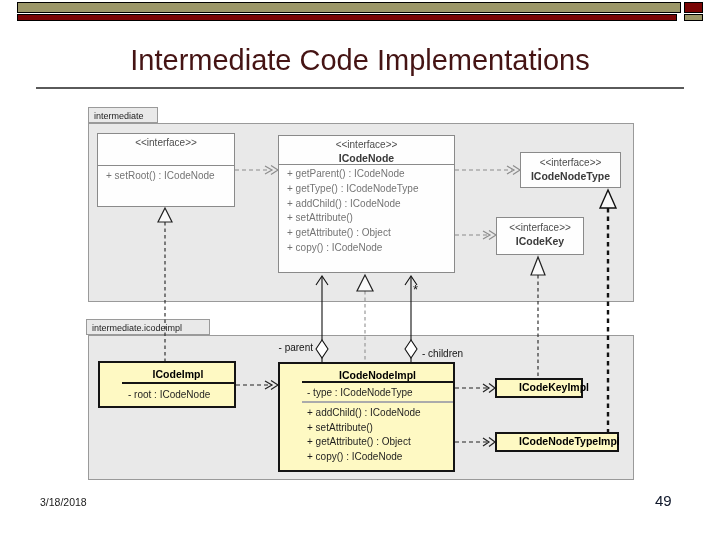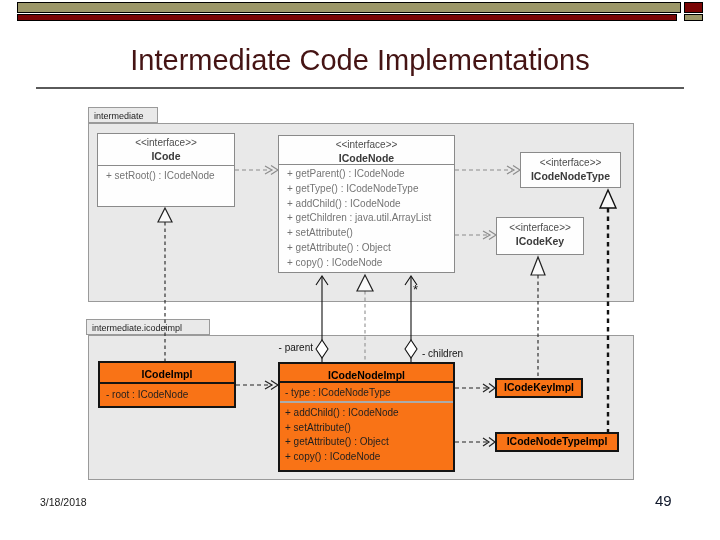--- a/index.html
+++ b/index.html
@@ -23,21 +23,21 @@
   .title-rule { left:36px; top:87px; width:648px; height:0; border-top:2px solid #5a5a5a; }
 
   
   .diagram { left:85px; top:100px; width:560px; height:390px; }
   .pkg-body { background:#e9e9e9; border:1px solid #9a9a9a; z-index:1; }
   .pkg-tab  { background:#e9e9e9; border:1px solid #9a9a9a; z-index:1;
               font-size:9px; color:#1d1d1d; padding:3px 0 0 5px; white-space:nowrap; }
   .connectors { left:0; top:0; width:560px; height:390px; z-index:2; }
 
   .ibox { background:#fefefe; border:1px solid #8a8a8a; z-index:3; }
-  .cbox { background:#f97316; border:2px solid #141414; z-index:3; }
+  .cbox { background:#fef9c3; border:2px solid #141414; z-index:3;padding-left:22px; }
   .hdr  { text-align:center; padding-top:2px; }
   .stereo { font-size:10px; color:#4c4c4c; line-height:13px; white-space:nowrap; }
   .iname  { font-size:10.5px; font-weight:bold; color:#3a3a3a; line-height:14px; white-space:nowrap; }
   .cname  { font-size:10.5px; font-weight:bold; color:#000; white-space:nowrap; }
   .members { font-size:10px; padding:2px 8px; color:#747474; }
   .members .m { line-height:14.8px; white-space:nowrap; }
   .dark { color:#1f1f1f; }
 
   
   .b-icode   { left:12px;  top:33px;  width:138px; height:74px; }
@@ -159,37 +159,35 @@
         <path d="M326,177 V240"></path>
         <path d="M320,185 L326,176 L332,185"></path>
         <path d="M326,240 L320,249 L326,258 L332,249 Z" fill="#ffffff"></path>
         <path d="M326,258 V262"></path>
       </g>
     </svg>
 
     <div class="abs ibox b-icode">
       <div class="hdr">
         <div class="stereo">&lt;&lt;interface&gt;&gt;</div>
-        <div class="iname">ICode</div>
       </div>
       <div class="members">
         <div class="m">+ setRoot() : ICodeNode</div>
       </div>
     </div>
 
     <div class="abs ibox b-icodenode">
       <div class="hdr">
         <div class="stereo">&lt;&lt;interface&gt;&gt;</div>
         <div class="iname">ICodeNode</div>
       </div>
       <div class="members">
         <div class="m">+ getParent() : ICodeNode</div>
         <div class="m">+ getType() : ICodeNodeType</div>
         <div class="m">+ addChild() : ICodeNode</div>
-        <div class="m">+ getChildren : java.util.ArrayList</div>
         <div class="m">+ setAttribute()</div>
         <div class="m">+ getAttribute() : Object</div>
         <div class="m">+ copy() : ICodeNode</div>
       </div>
     </div>
 
     <div class="abs ibox b-icnt">
       <div class="hdr">
         <div class="stereo">&lt;&lt;interface&gt;&gt;</div>
         <div class="iname">ICodeNodeType</div>

